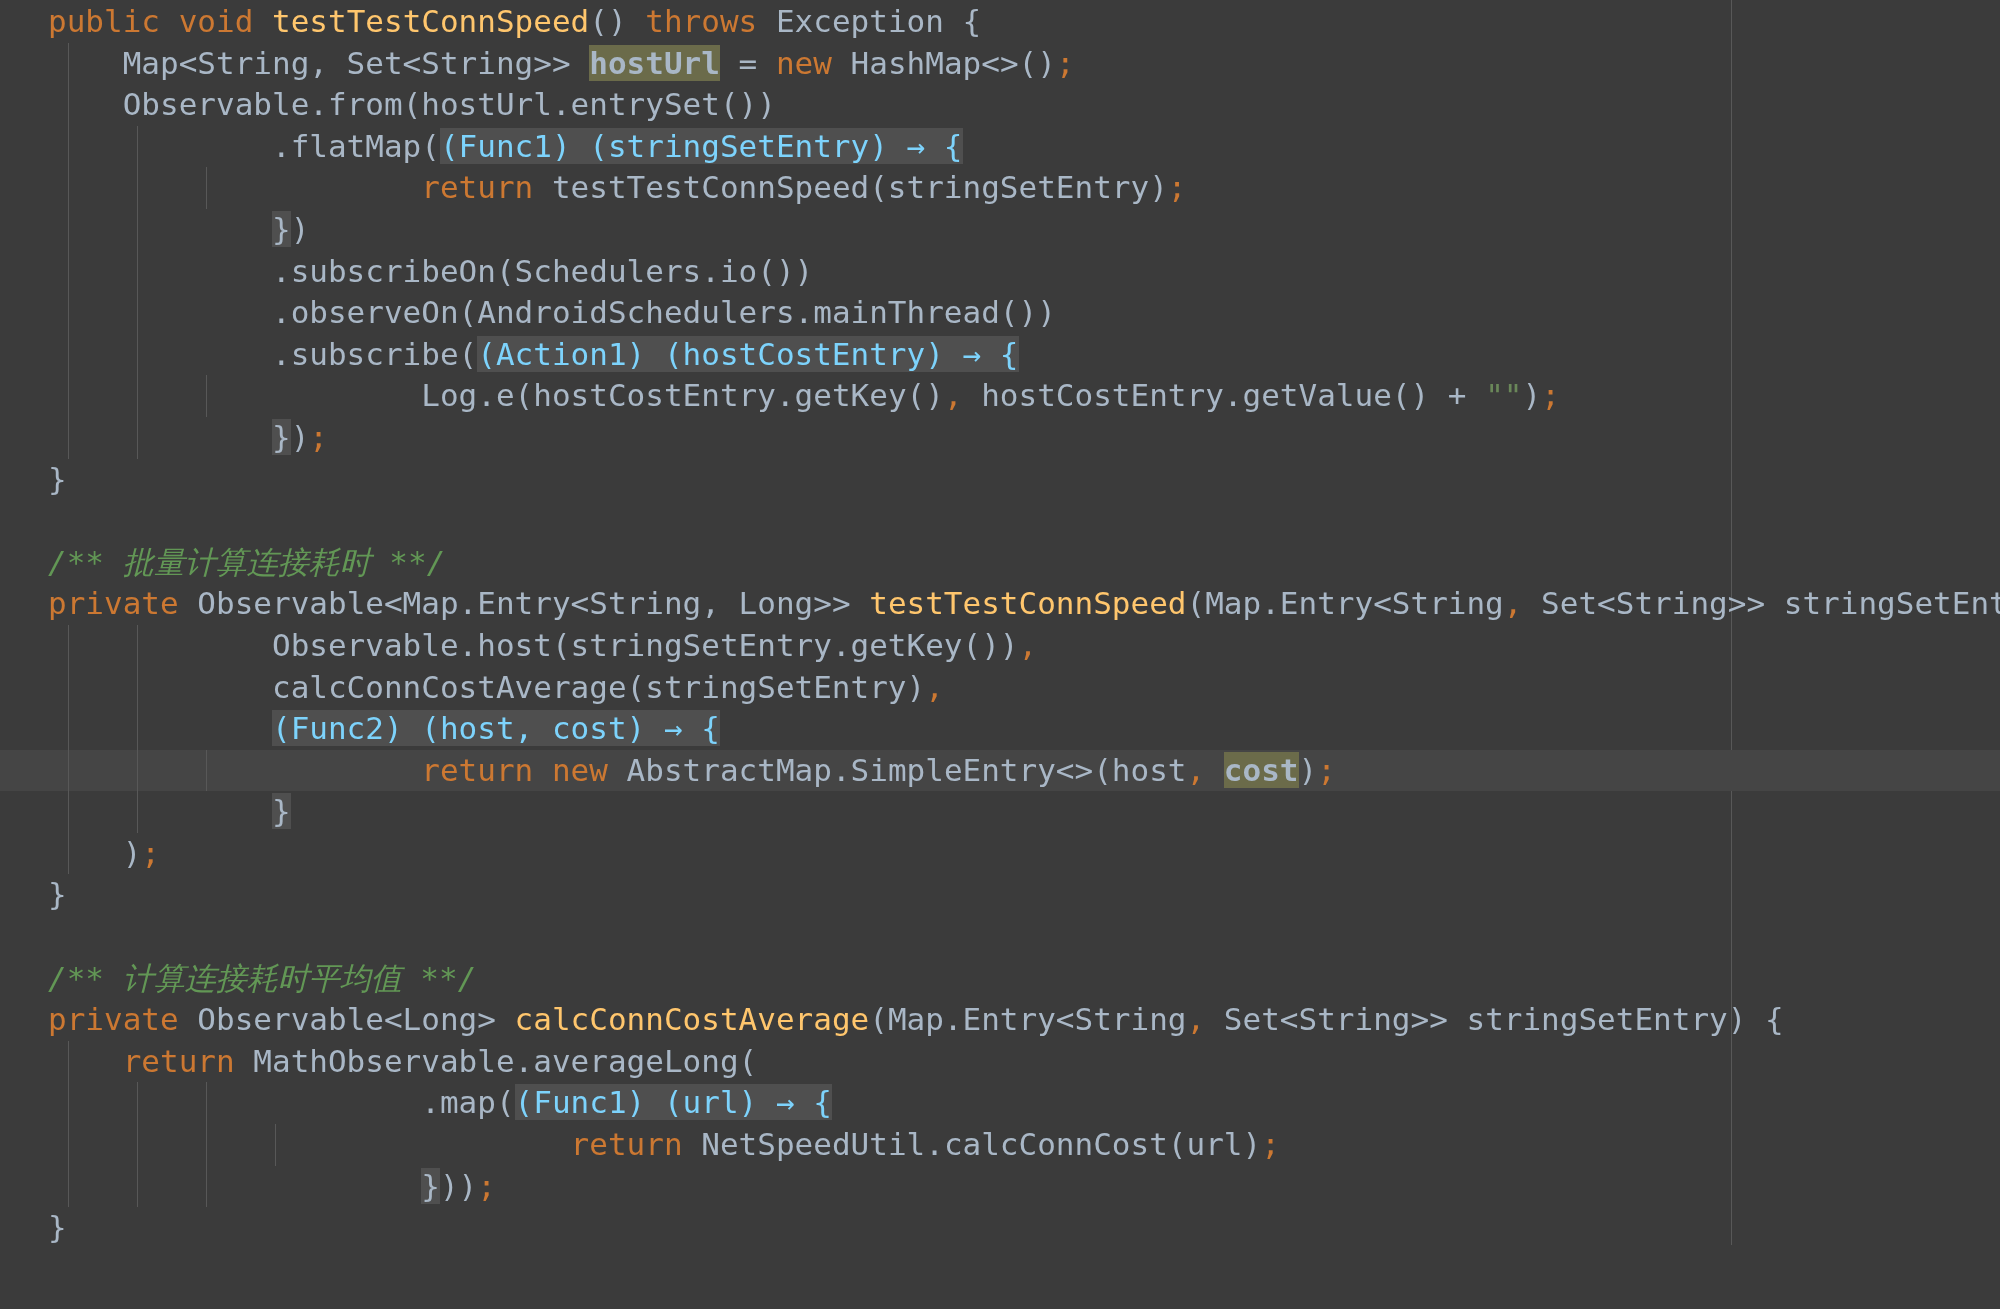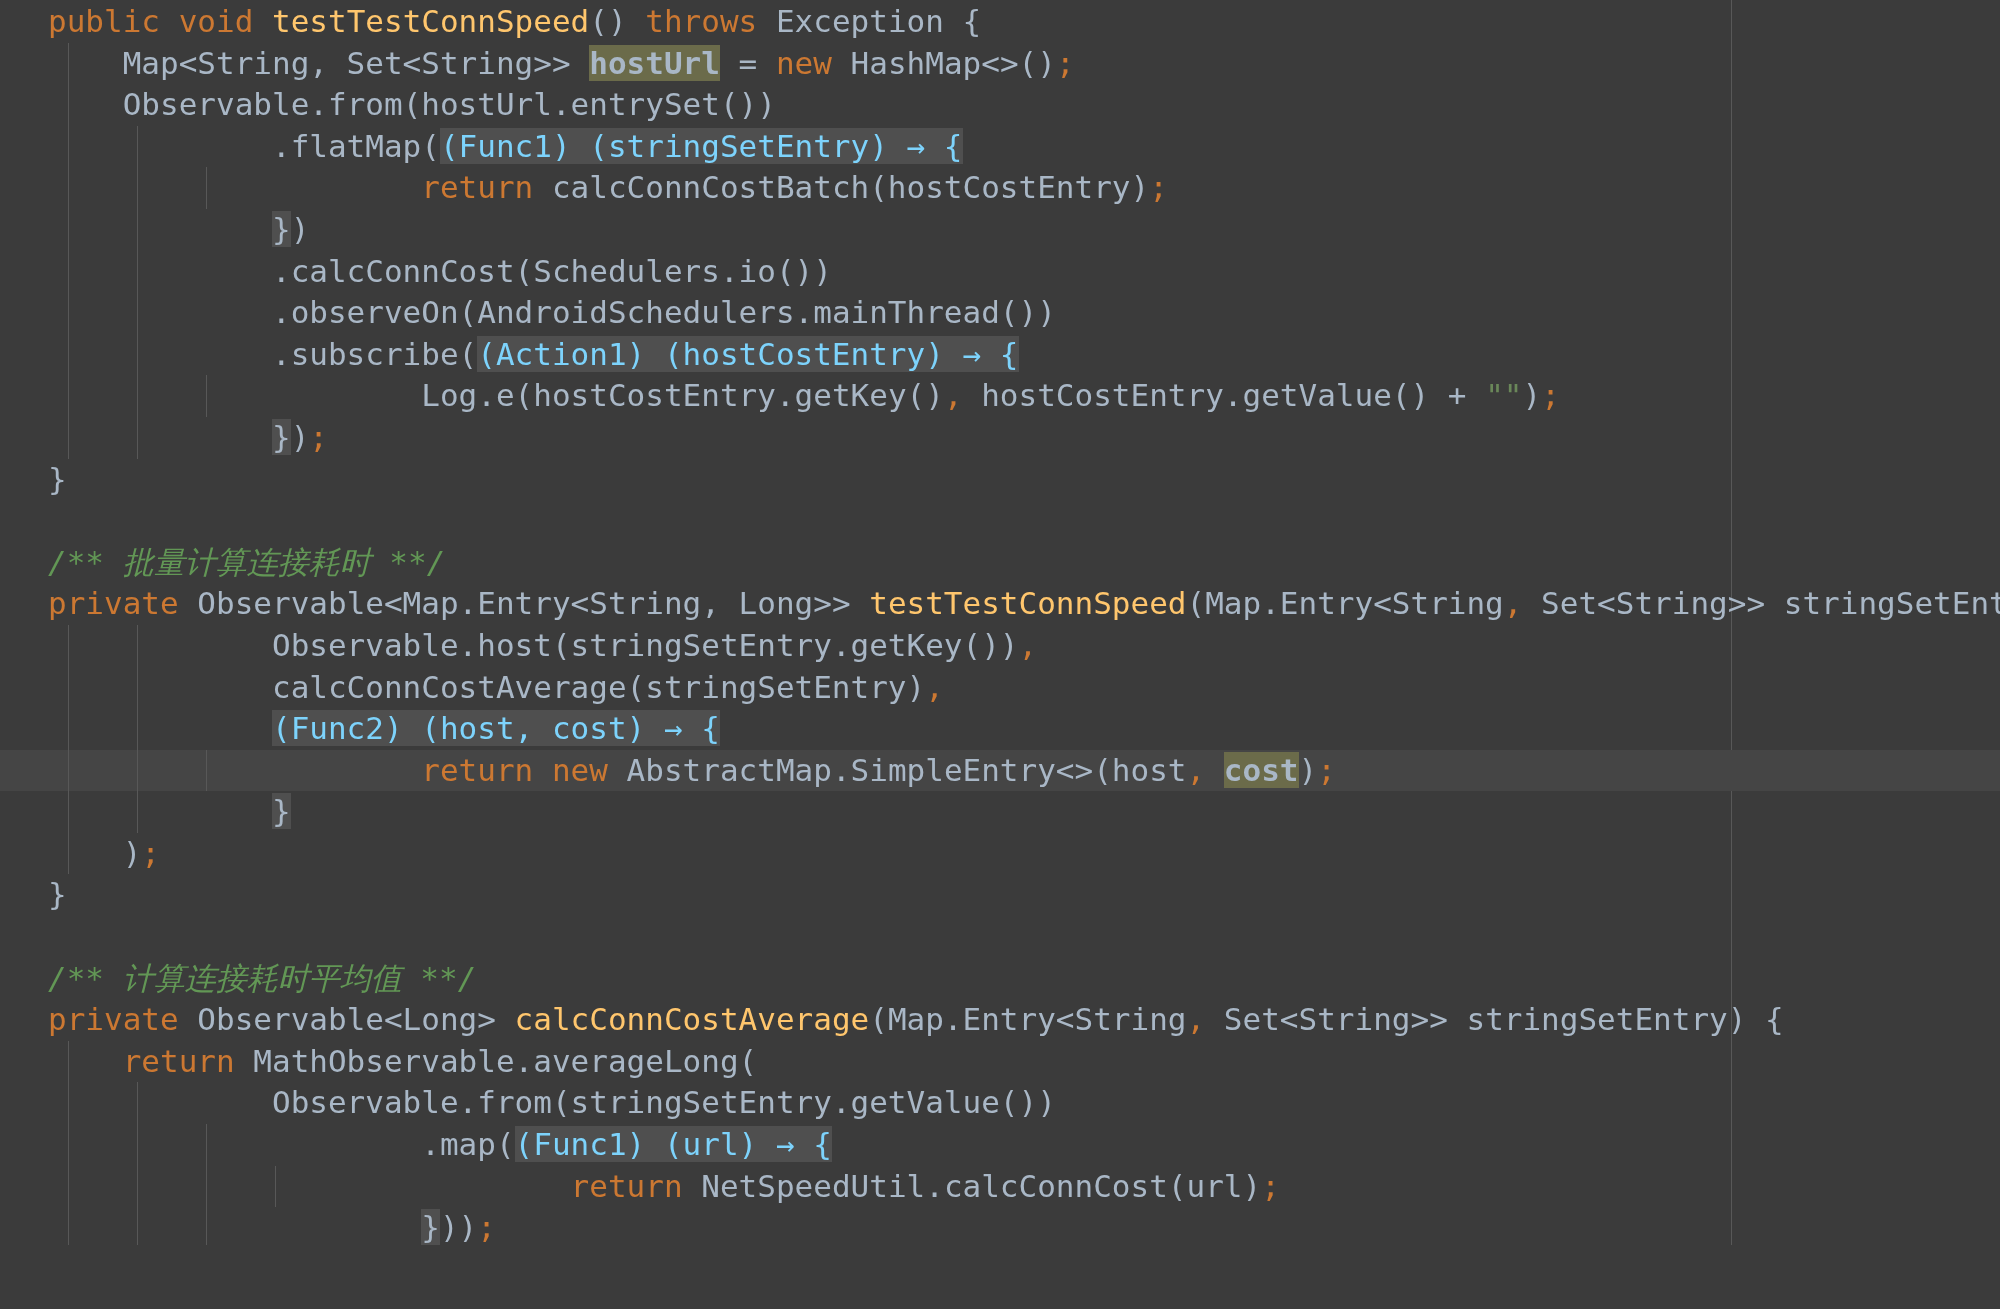--- a/index.html
+++ b/index.html
@@ -114,42 +114,41 @@
 
 <div id="editor">
 
   <div id="margin-guide" style="left: 1731px;"></div>
 
   <div id="code">
       <div class="line"><span class="txt"><span class="kw">public</span><span class="id"> </span><span class="kw">void</span><span class="id"> </span><span class="mth">testTestConnSpeed</span><span class="id">() </span><span class="kw">throws</span><span class="id"> Exception {</span></span></div>
       <div class="line"><span class="guides"><i style="left: 68px;"></i></span><span class="txt"><span class="id">    Map&lt;String, Set&lt;String&gt;&gt; </span><span class="usage">hostUrl</span><span class="id"> = </span><span class="kw">new</span><span class="id"> HashMap&lt;&gt;()</span><span class="sem">;</span></span></div>
       <div class="line"><span class="guides"><i style="left: 68px;"></i></span><span class="txt"><span class="id">    Observable.</span><span class="stat">from</span><span class="id">(hostUrl.entrySet())</span></span></div>
       <div class="line"><span class="guides"><i style="left: 68px;"></i><i style="left: 137px;"></i></span><span class="txt"><span class="id">            .flatMap(</span><span class="hintbg">(Func1) (stringSetEntry) → {</span></span></div>
-      <div class="line"><span class="guides"><i style="left: 68px;"></i><i style="left: 137px;"></i><i style="left: 206px;"></i></span><span class="txt"><span class="id">                    </span><span class="kw">return</span><span class="id"> calcConnCostBatch(hostCostEntry)</span><span class="sem">;</span></span></div>
+      <div class="line"><span class="guides"><i style="left: 68px;"></i><i style="left: 137px;"></i><i style="left: 206px;"></i></span><span class="txt"><span class="id">                    </span><span class="kw">return</span><span class="id"> testTestConnSpeed(stringSetEntry)</span><span class="sem">;</span></span></div>
       <div class="line"><span class="guides"><i style="left: 68px;"></i><i style="left: 137px;"></i></span><span class="txt"><span class="id">            </span><span class="brace">}</span><span class="id">)</span></span></div>
-      <div class="line"><span class="guides"><i style="left: 68px;"></i><i style="left: 137px;"></i></span><span class="txt"><span class="id">            .calcConnCost(Schedulers.</span><span class="stat">io</span><span class="id">())</span></span></div>
+      <div class="line"><span class="guides"><i style="left: 68px;"></i><i style="left: 137px;"></i></span><span class="txt"><span class="id">            .subscribeOn(Schedulers.</span><span class="stat">io</span><span class="id">())</span></span></div>
       <div class="line"><span class="guides"><i style="left: 68px;"></i><i style="left: 137px;"></i></span><span class="txt"><span class="id">            .observeOn(AndroidSchedulers.</span><span class="stat">mainThread</span><span class="id">())</span></span></div>
       <div class="line"><span class="guides"><i style="left: 68px;"></i><i style="left: 137px;"></i></span><span class="txt"><span class="id">            .subscribe(</span><span class="hintbg">(Action1) (hostCostEntry) → {</span></span></div>
       <div class="line"><span class="guides"><i style="left: 68px;"></i><i style="left: 137px;"></i><i style="left: 206px;"></i></span><span class="txt"><span class="id">                    Log.</span><span class="stat">e</span><span class="id">(hostCostEntry.getKey()</span><span class="sem">,</span><span class="id"> hostCostEntry.getValue() + </span><span class="str">""</span><span class="id">)</span><span class="sem">;</span></span></div>
       <div class="line"><span class="guides"><i style="left: 68px;"></i><i style="left: 137px;"></i></span><span class="txt"><span class="id">            </span><span class="brace">}</span><span class="id">)</span><span class="sem">;</span></span></div>
       <div class="line"><span class="txt"><span class="id">}</span></span></div>
       <div class="line"><span class="txt"></span></div>
       <div class="line"><span class="txt"><span class="cmt">/** 批量计算连接耗时 **/</span></span></div>
       <div class="line"><span class="txt"><span class="kw">private</span><span class="id"> Observable&lt;Map.Entry&lt;String, Long&gt;&gt; </span><span class="mth">testTestConnSpeed</span><span class="id">(Map.Entry&lt;String</span><span class="sem">,</span><span class="id"> Set&lt;String&gt;&gt; stringSetEntry) {</span></span></div>
       <div class="line"><span class="guides"><i style="left: 68px;"></i><i style="left: 137px;"></i></span><span class="txt"><span class="id">            Observable.</span><span class="stat">host</span><span class="id">(stringSetEntry.getKey())</span><span class="sem">,</span></span></div>
       <div class="line"><span class="guides"><i style="left: 68px;"></i><i style="left: 137px;"></i></span><span class="txt"><span class="id">            calcConnCostAverage(stringSetEntry)</span><span class="sem">,</span></span></div>
       <div class="line"><span class="guides"><i style="left: 68px;"></i><i style="left: 137px;"></i></span><span class="txt"><span class="id">            </span><span class="hintbg">(Func2) (host, cost) → {</span></span></div>
       <div class="line caret-line"><span class="guides"><i style="left: 68px;"></i><i style="left: 137px;"></i><i style="left: 206px;"></i></span><span class="txt"><span class="id">                    </span><span class="kw">return</span><span class="id"> </span><span class="kw">new</span><span class="id"> AbstractMap.SimpleEntry&lt;&gt;(host</span><span class="sem">,</span><span class="id"> </span><span class="usage">cost</span><span class="id">)</span><span class="sem">;</span></span></div>
       <div class="line"><span class="guides"><i style="left: 68px;"></i><i style="left: 137px;"></i></span><span class="txt"><span class="id">            </span><span class="brace">}</span></span></div>
       <div class="line"><span class="guides"><i style="left: 68px;"></i></span><span class="txt"><span class="id">    )</span><span class="sem">;</span></span></div>
       <div class="line"><span class="txt"><span class="id">}</span></span></div>
       <div class="line"><span class="txt"></span></div>
       <div class="line"><span class="txt"><span class="cmt">/** 计算连接耗时平均值 **/</span></span></div>
       <div class="line"><span class="txt"><span class="kw">private</span><span class="id"> Observable&lt;Long&gt; </span><span class="mth">calcConnCostAverage</span><span class="id">(Map.Entry&lt;String</span><span class="sem">,</span><span class="id"> Set&lt;String&gt;&gt; stringSetEntry) {</span></span></div>
       <div class="line"><span class="guides"><i style="left: 68px;"></i></span><span class="txt"><span class="id">    </span><span class="kw">return</span><span class="id"> MathObservable.</span><span class="stat">averageLong</span><span class="id">(</span></span></div>
-      <div class="line"><span class="guides"><i style="left: 68px;"></i><i style="left: 137px;"></i></span><span class="txt"><span class="id">            Observable.</span><span class="stat">from</span><span class="id">(stringSetEntry.getValue())</span></span></div>
       <div class="line"><span class="guides"><i style="left: 68px;"></i><i style="left: 137px;"></i><i style="left: 206px;"></i></span><span class="txt"><span class="id">                    .map(</span><span class="hintbg">(Func1) (url) → {</span></span></div>
       <div class="line"><span class="guides"><i style="left: 68px;"></i><i style="left: 137px;"></i><i style="left: 206px;"></i><i style="left: 275px;"></i></span><span class="txt"><span class="id">                            </span><span class="kw">return</span><span class="id"> NetSpeedUtil.</span><span class="stat">calcConnCost</span><span class="id">(url)</span><span class="sem">;</span></span></div>
       <div class="line"><span class="guides"><i style="left: 68px;"></i><i style="left: 137px;"></i><i style="left: 206px;"></i></span><span class="txt"><span class="id">                    </span><span class="brace">}</span><span class="id">))</span><span class="sem">;</span></span></div>
       <div class="line"><span class="txt"><span class="id">}</span></span></div>
     </div>
 
 </div>
 
 </body></html>

